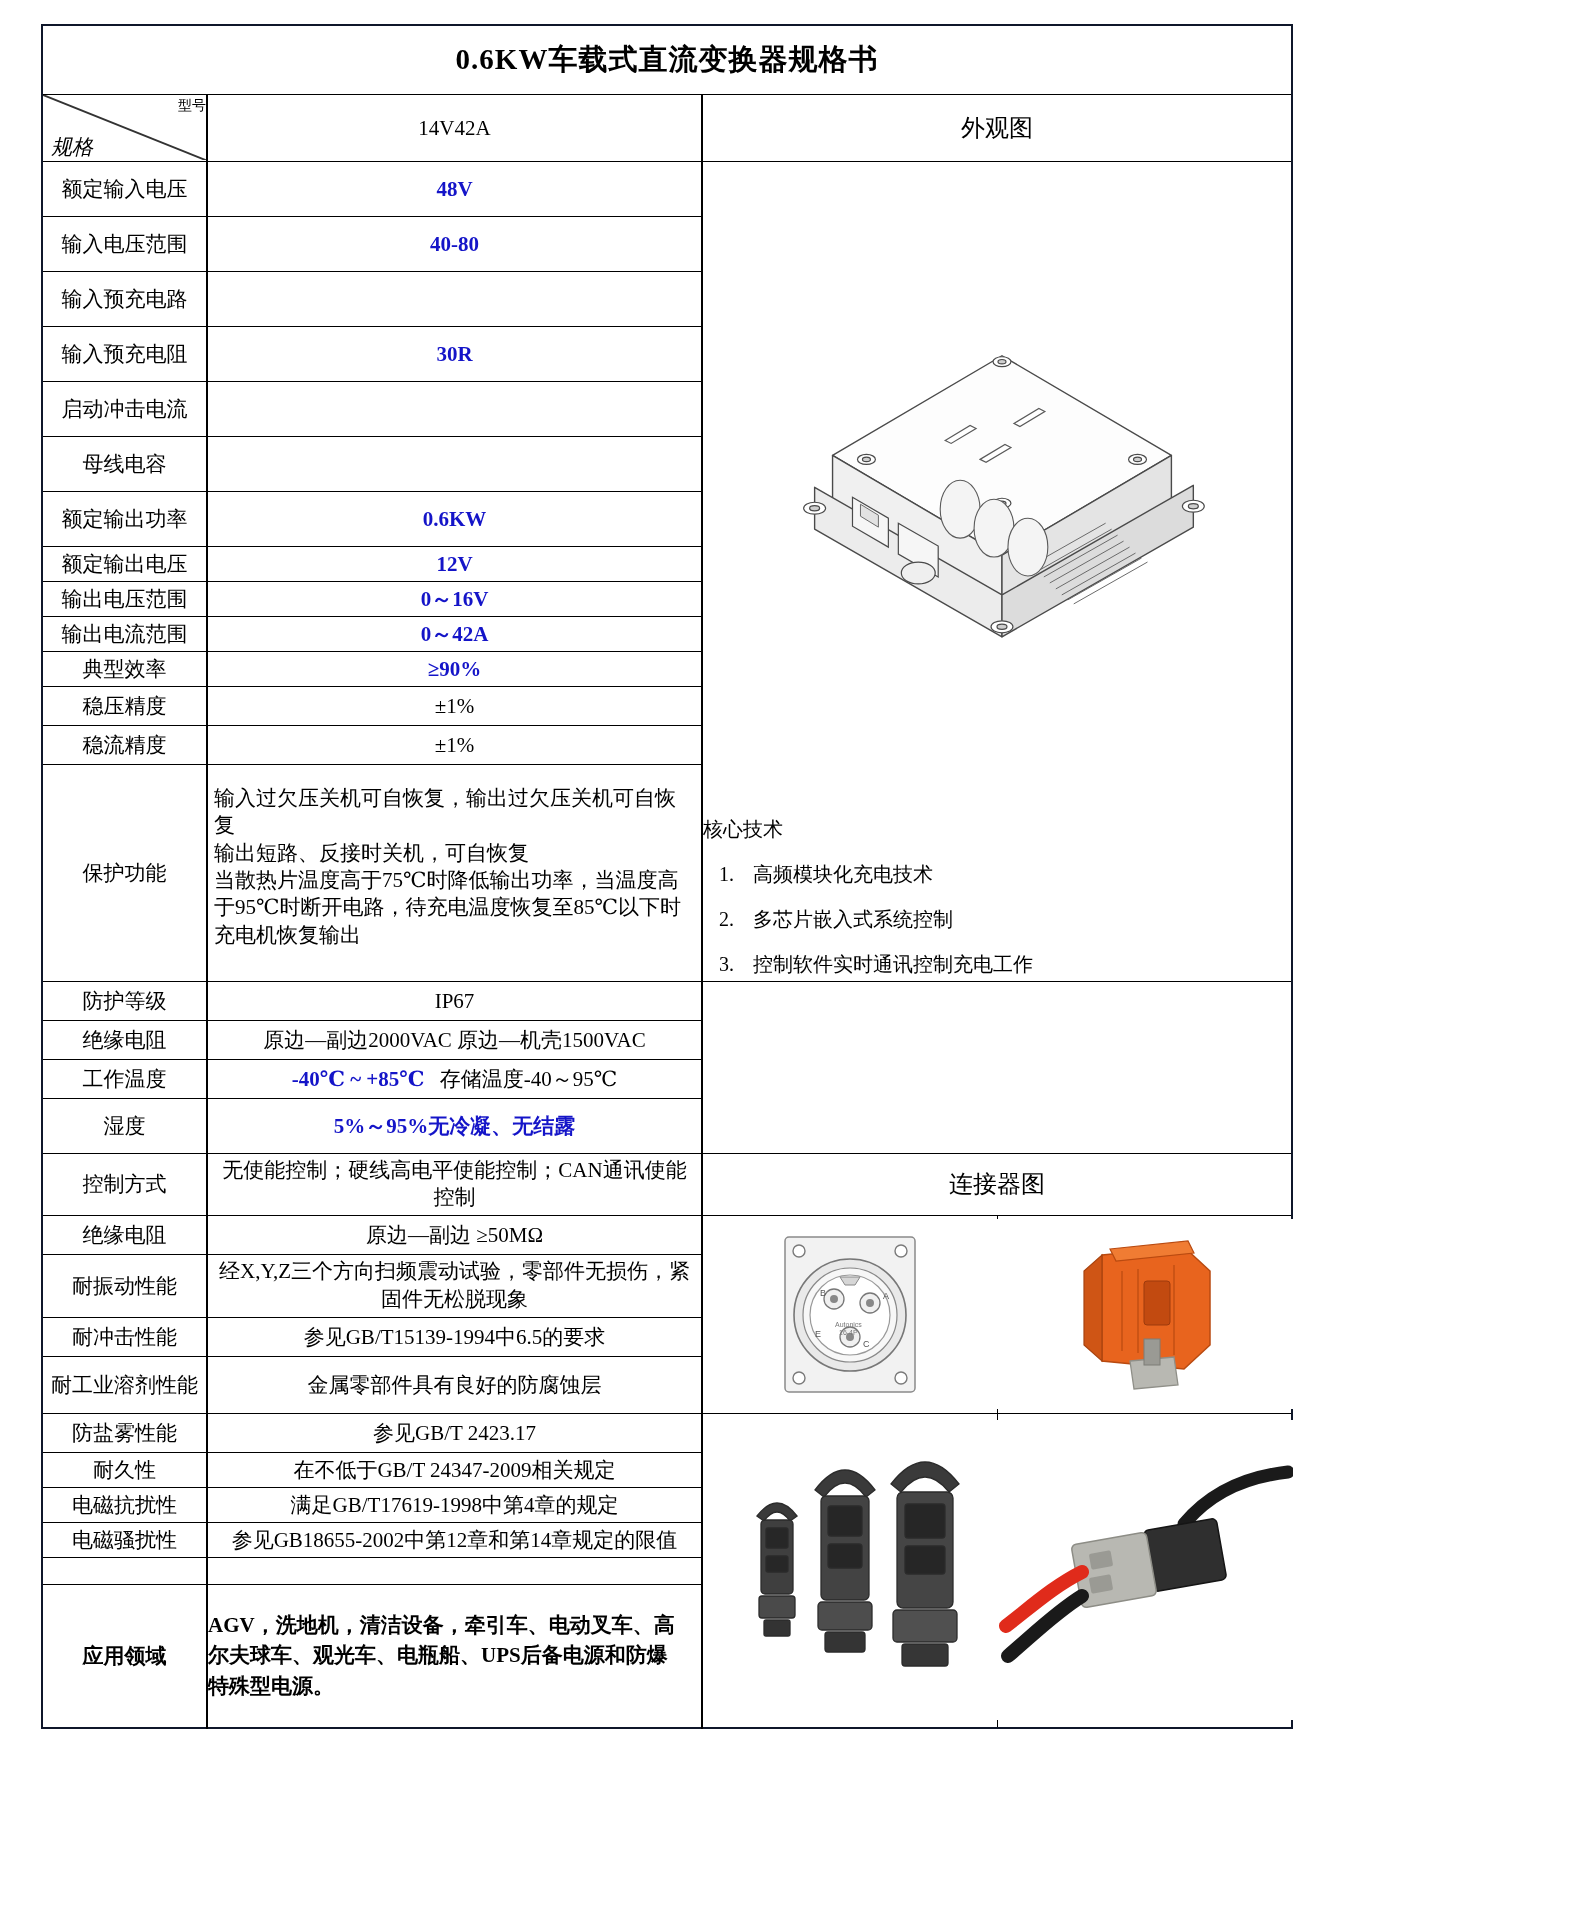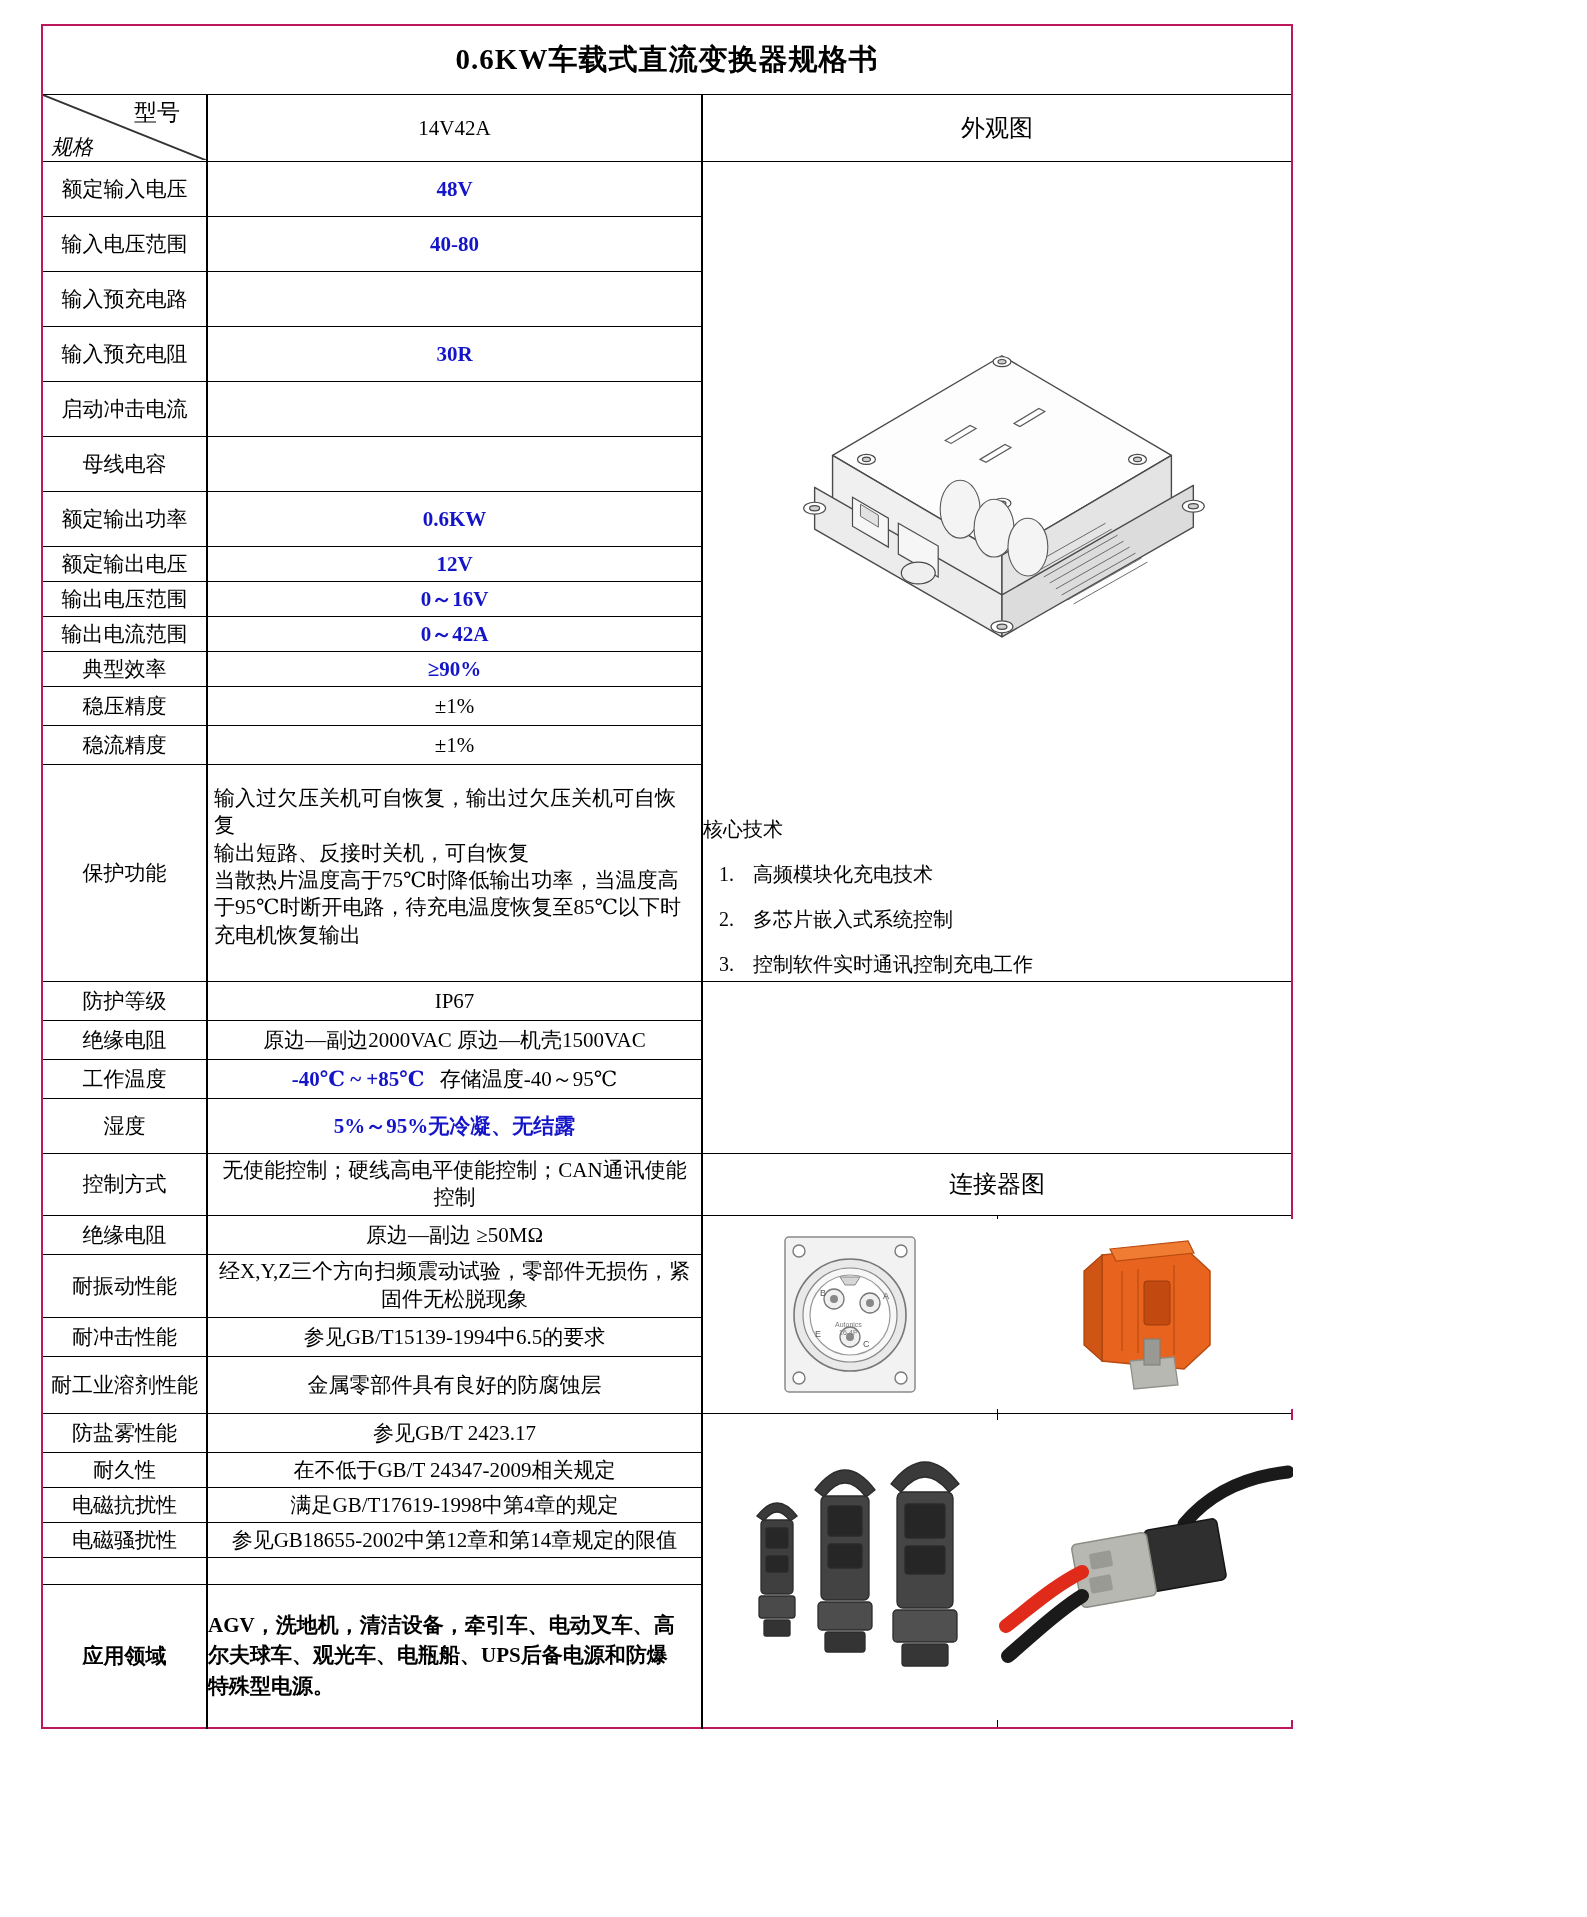--- a/index.html
+++ b/index.html
@@ -19,21 +19,21 @@
     margin: 0 auto;
     background: #ffffff;
     box-sizing: border-box;
     overflow: hidden;
   }
   .sheet {
     position: absolute;
     left: 41px;
     top: 24px;
     width: 1250px;
-    border: 2px solid #be185d;
+    border: 2px solid #0f172a;
     border-collapse: collapse;
     table-layout: fixed;
     background: #6d28d9;
   }
   .sheet td {
     border: 1px solid #000;
     padding: 0;
     vertical-align: middle;
     background: #fff;
   }
@@ -52,23 +52,23 @@
     height: 66px;
     border-right: 2px solid #000 !important;
   }
   .hdr-diag .diag-line {
     position: absolute;
     left: 0; top: 0; right: 0; bottom: 0;
     pointer-events: none;
   }
   .hdr-diag .model-lbl {
     position: absolute;
-    right: 26px;
+    right: 0;
     top: 2px;
-    font-size: 23px;
+    font-size: 14px;
   }
   .hdr-diag .spec-lbl {
     position: absolute;
     left: 8px;
     bottom: 0;
     font-size: 21px;
     font-style: italic;
   }
   .hdr-model {
     text-align: center;

